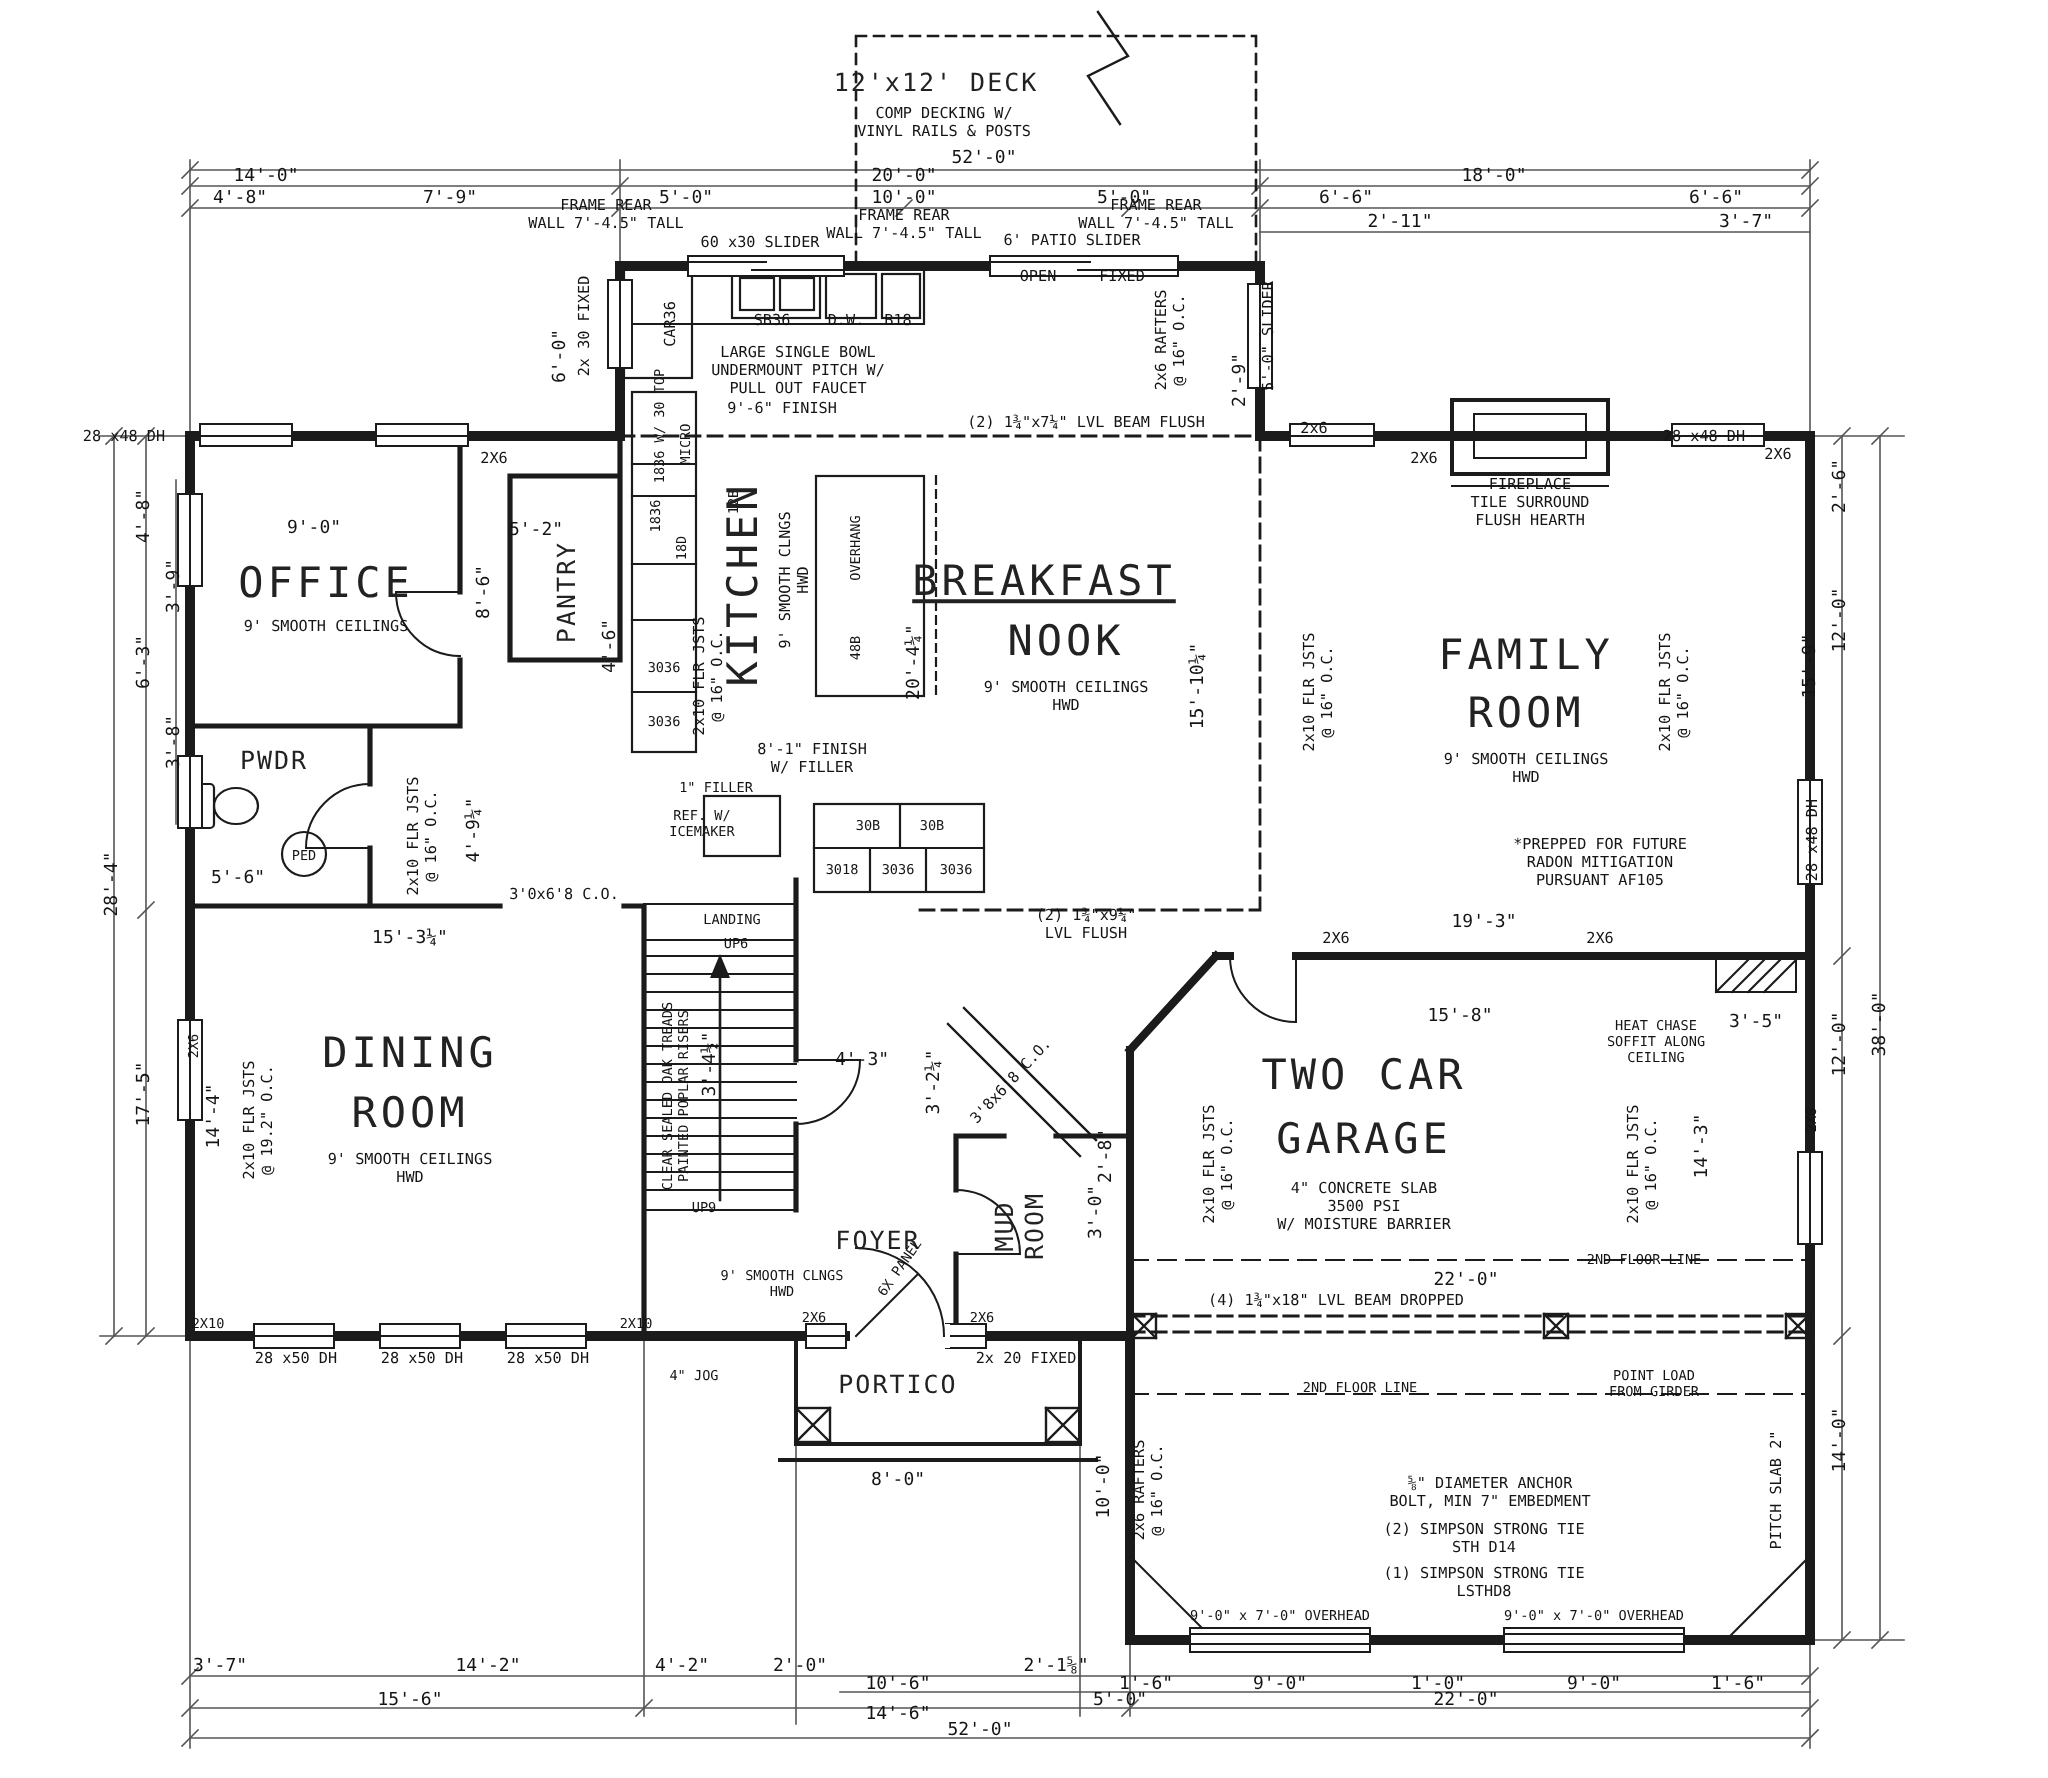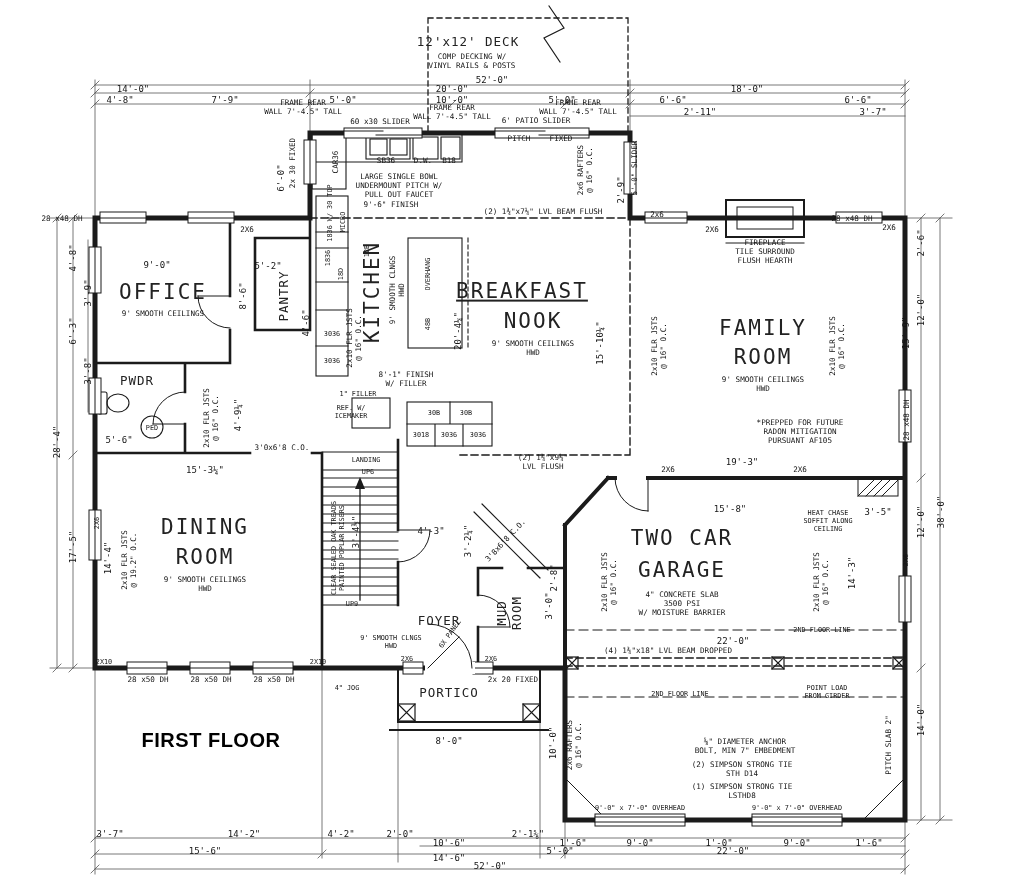--- a/index.html
+++ b/index.html
@@ -199,21 +199,21 @@
       <span class="lbl dim" style="left: 700px; top: 112px; transform: translate(-50%, -50%) rotate(0deg);">2'-11"</span>
       <span class="lbl dim" style="left: 873px; top: 112px; transform: translate(-50%, -50%) rotate(0deg);">3'-7"</span>
       <span class="lbl note" style="left: 303px; top: 108px; transform: translate(-50%, -50%) rotate(0deg);">FRAME REAR
 WALL 7'-4.5" TALL</span>
       <span class="lbl note" style="left: 452px; top: 113px; transform: translate(-50%, -50%) rotate(0deg);">FRAME REAR
 WALL 7'-4.5" TALL</span>
       <span class="lbl note" style="left: 578px; top: 108px; transform: translate(-50%, -50%) rotate(0deg);">FRAME REAR
 WALL 7'-4.5" TALL</span>
       <span class="lbl note" style="left: 380px; top: 122px; transform: translate(-50%, -50%) rotate(0deg);">60 x30 SLIDER</span>
       <span class="lbl note" style="left: 536px; top: 121px; transform: translate(-50%, -50%) rotate(0deg);">6' PATIO SLIDER</span>
-      <span class="lbl note" style="left: 519px; top: 139px; transform: translate(-50%, -50%) rotate(0deg);">PITCH</span>
+      <span class="lbl note" style="left: 519px; top: 139px; transform: translate(-50%, -50%) rotate(0deg);">OPEN</span>
       <span class="lbl note" style="left: 561px; top: 139px; transform: translate(-50%, -50%) rotate(0deg);">FIXED</span>
       <span class="lbl note" style="left: 386px; top: 161px; transform: translate(-50%, -50%) rotate(0deg);">SB36</span>
       <span class="lbl note" style="left: 423px; top: 161px; transform: translate(-50%, -50%) rotate(0deg);">D.W.</span>
       <span class="lbl note" style="left: 449px; top: 161px; transform: translate(-50%, -50%) rotate(0deg);">B18</span>
       <span class="lbl note" style="left: 336px; top: 162px; transform: translate(-50%, -50%) rotate(-90deg);">CAR36</span>
       <span class="lbl note" style="left: 293px; top: 163px; transform: translate(-50%, -50%) rotate(-90deg);">2x 30 FIXED</span>
       <span class="lbl dim" style="left: 281px; top: 178px; transform: translate(-50%, -50%) rotate(-90deg);">6'-0"</span>
       <span class="lbl note" style="left: 399px; top: 186px; transform: translate(-50%, -50%) rotate(0deg);">LARGE SINGLE BOWL
 UNDERMOUNT PITCH W/
 PULL OUT FAUCET</span>
@@ -388,17 +388,16 @@
       <span class="lbl dim" style="left: 797px; top: 843px; transform: translate(-50%, -50%) rotate(0deg);">9'-0"</span>
       <span class="lbl dim" style="left: 869px; top: 843px; transform: translate(-50%, -50%) rotate(0deg);">1'-6"</span>
       <span class="lbl dim" style="left: 205px; top: 851px; transform: translate(-50%, -50%) rotate(0deg);">15'-6"</span>
       <span class="lbl dim" style="left: 560px; top: 851px; transform: translate(-50%, -50%) rotate(0deg);">5'-0"</span>
       <span class="lbl dim" style="left: 733px; top: 851px; transform: translate(-50%, -50%) rotate(0deg);">22'-0"</span>
       <span class="lbl dim" style="left: 449px; top: 858px; transform: translate(-50%, -50%) rotate(0deg);">14'-6"</span>
       <span class="lbl dim" style="left: 490px; top: 866px; transform: translate(-50%, -50%) rotate(0deg);">52'-0"</span>
     </div>
 
   <div class="title-block">
-    <div>FIRST FLOOR</div>
   </div>
 
 
 </div>
 
 </body></html>

